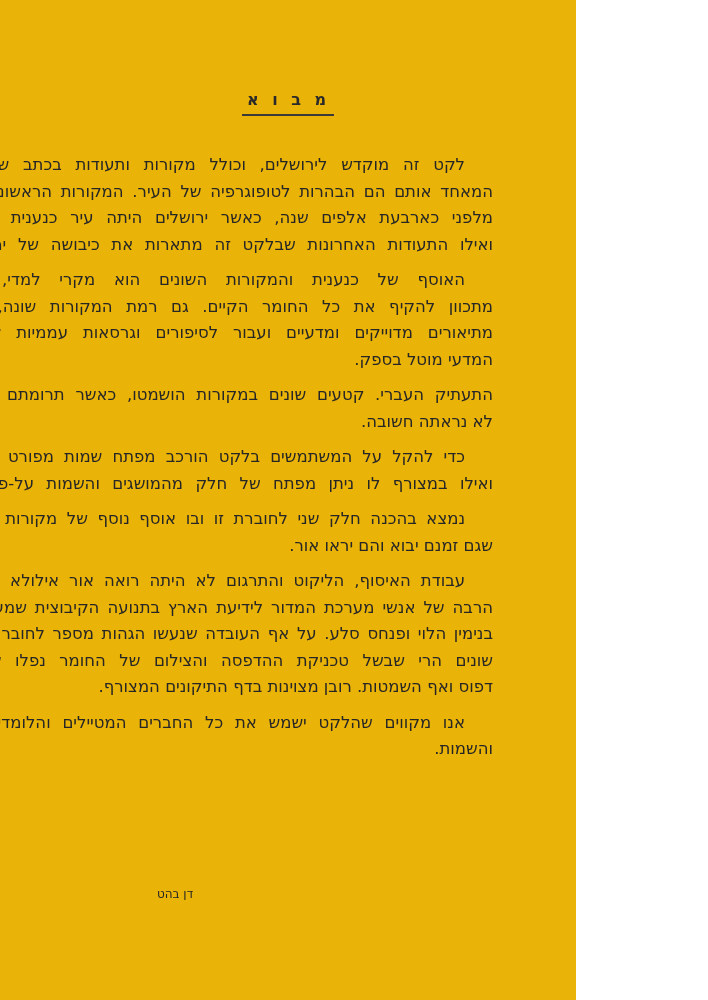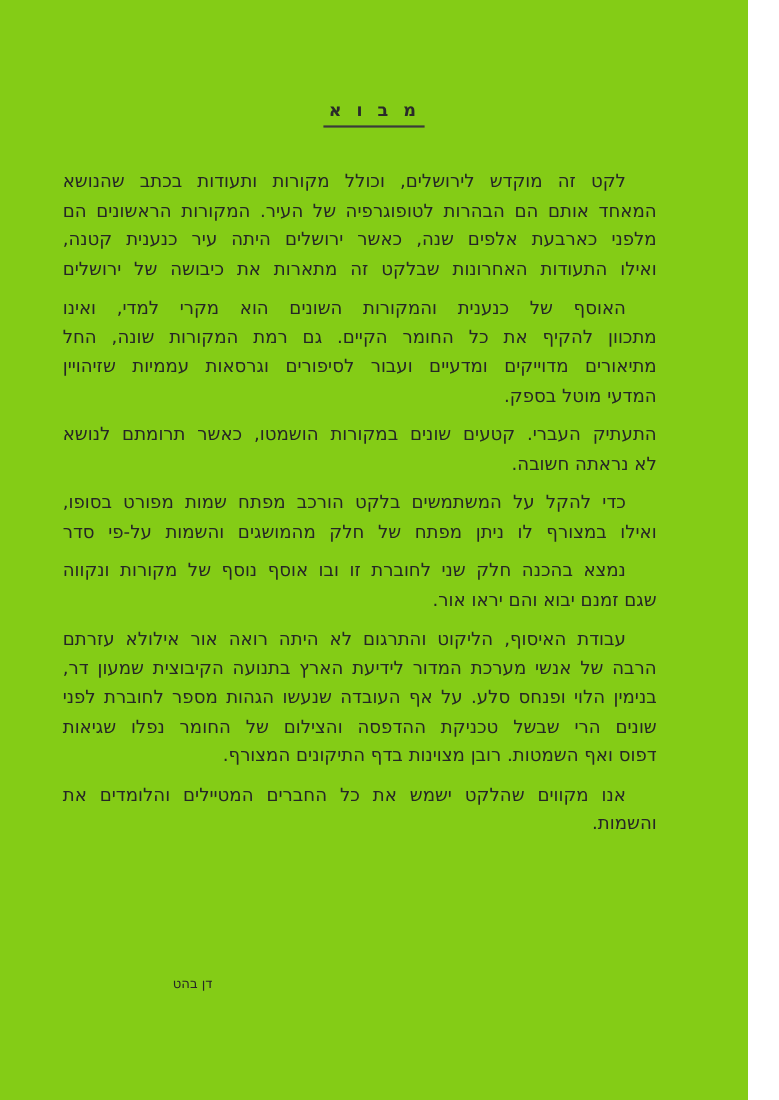--- a/index.html
+++ b/index.html
@@ -2,23 +2,23 @@
 <html lang="he"><head>
 <meta charset="utf-8">
 <style>
   html, body {
     margin: 0;
     padding: 0;
     background: #ffffff;
   }
   .page {
     position: relative;
-    width: 680px;
+    width: 576px;
     height: 1000px;
-    background: #84cc16;
+    background: #eab308;
     font-family: "DejaVu Sans", sans-serif;
     color: #262626;
     direction: rtl;
     overflow: hidden;
   }
   .title-wrap {
     position: absolute;
     top: 90px;
     left: 0;
     right: 0;

